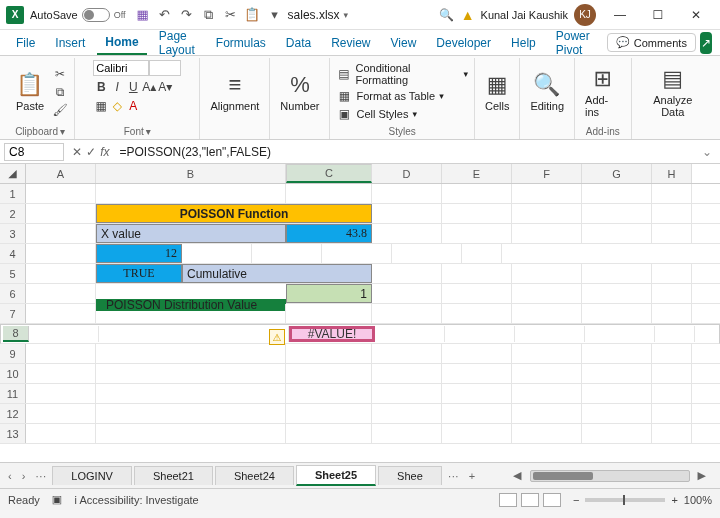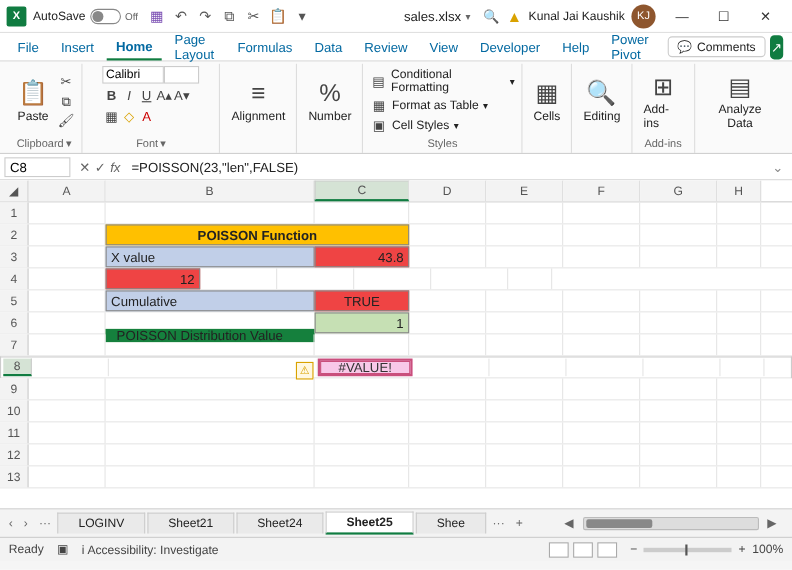--- a/index.html
+++ b/index.html
@@ -6,21 +6,21 @@
   body { width: 720px; height: 518px; background: #f5f5f5; overflow: hidden; font-size: 12px; color: #222; }
 
   
   .titlebar { height: 30px; background: #fff; display: flex; align-items: center; padding: 0 6px; gap: 6px; border-bottom: 1px solid #e0e0e0; }
   .x-icon { width: 18px; height: 18px; background: #107c41; color: #fff; display: flex; align-items: center; justify-content: center; font-size: 10px; font-weight: bold; border-radius: 2px; }
   .autosave { display: flex; align-items: center; gap: 4px; font-size: 11px; }
   .toggle { width: 28px; height: 14px; border: 1px solid #888; border-radius: 8px; position: relative; background: #fff; }
   .toggle::after { content: ""; position: absolute; width: 10px; height: 10px; border-radius: 50%; background: #888; top: 1px; left: 1px; }
   .qat { display: flex; gap: 8px; align-items: center; padding-left: 4px; }
   .qat .ico { width: 14px; height: 14px; display: flex; align-items: center; justify-content: center; color: #555; font-size: 13px; }
-  .title-center { flex: 1; display: flex; justify-content: flex-end; align-items: center; gap: 12px; font-size: 12px; }
+  .title-center { flex: 1; display: flex; justify-content: space-between; align-items: center; gap: 12px; font-size: 12px; }
   .filename { display: flex; align-items: center; gap: 4px; }
   .winbtns { display: flex; gap: 2px; }
   .winbtn { width: 36px; height: 24px; display: flex; align-items: center; justify-content: center; color: #333; font-size: 12px; }
   .warn-tri { color: #d9a200; font-size: 14px; }
   .avatar { width: 22px; height: 22px; border-radius: 50%; background: #8e562e; color: #fff; display: flex; align-items: center; justify-content: center; font-size: 10px; }
 
   
   .tabs { height: 26px; background: #fff; display: flex; align-items: center; padding: 0 8px; gap: 4px; border-bottom: 1px solid #d0d0d0; font-size: 12px; }
   .tab { padding: 4px 8px; cursor: pointer; color: #0369a1; }
   .tab.active { border-bottom: 2px solid #107c41; font-weight: 600; }
@@ -56,21 +56,21 @@
   .colheads { display: flex; height: 20px; border-bottom: 1px solid #ccc; }
   .ch { border-right: 1px solid #ddd; background: #f3f3f3; display: flex; align-items: center; justify-content: center; font-size: 11px; color: #555; }
   .rowhead { width: 26px; border-right: 1px solid #ccc; background: #f3f3f3; display: flex; align-items: center; justify-content: center; font-size: 11px; color: #555; }
   .row { display: flex; height: 20px; border-bottom: 1px solid #e5e5e5; }
   .cell { border-right: 1px solid #e5e5e5; position: relative; display: flex; align-items: center; padding: 0 4px; font-size: 12px; }
   
   .cA { width: 70px; } .cB { width: 190px; } .cC { width: 86px; } .cD { width: 70px; } .cE { width: 70px; } .cF { width: 70px; } .cG { width: 70px; } .cH { width: 40px; }
 
   .hdr-merged { background: #ffc000; font-weight: bold; justify-content: center; width: 276px; border: 1px solid #888; }
   .blue-l { background: #c1cfe8; border: 1px solid #888; }
-  .blue-r { background: #ef4444; border: 1px solid #888; justify-content: flex-end; }
+  .blue-r { background: #0ea5e9; border: 1px solid #888; justify-content: flex-end; font-family: Liberation Serif, serif; }
   .green-l { background: #c6e0b4; border: 6px solid #15803d; margin-top: 15px; }
   .green-r { background: #c6e0b4; border: 1px solid #888; justify-content: flex-end; }
   .truec { justify-content: center; }
   .err-cell { background: #f8c8e8; border: 2px solid #c94f7c; color: #333; justify-content: center; box-shadow: 0 0 0 1px #c94f7c inset; }
   .row.sel .rowhead { background: #d5e3d5; border-bottom: 2px solid #107c41; }
   .ch.sel { background: #d5e3d5; border-bottom: 2px solid #107c41; }
   .warn-badge { position: absolute; left: -22px; top: 1px; width: 16px; height: 16px; border: 1px solid #d9a200; background: #fff8e1; display: flex; align-items: center; justify-content: center; font-size: 10px; color: #d9a200; }
 
   
   .sheettabs { height: 26px; background: #f3f3f3; border-top: 1px solid #ccc; display: flex; align-items: center; padding: 0 4px; gap: 2px; font-size: 11px; }
@@ -348,22 +348,22 @@
       <div class="cell cD"></div>
       <div class="cell cE"></div>
       <div class="cell cF"></div>
       <div class="cell cG"></div>
       <div class="cell cH"></div>
     </div>
 
   <div class="row">
       <div class="rowhead">5</div>
       <div class="cell cA"></div>
+      <div class="cell cC blue-r truec">TRUE</div>
       <div class="cell cB blue-l">Cumulative</div>
-      <div class="cell cC blue-r truec">TRUE</div>
       <div class="cell cD"></div>
       <div class="cell cE"></div>
       <div class="cell cF"></div>
       <div class="cell cG"></div>
       <div class="cell cH"></div>
     </div>
 
   <div class="row">
       <div class="rowhead">6</div>
       <div class="cell cA"></div>

